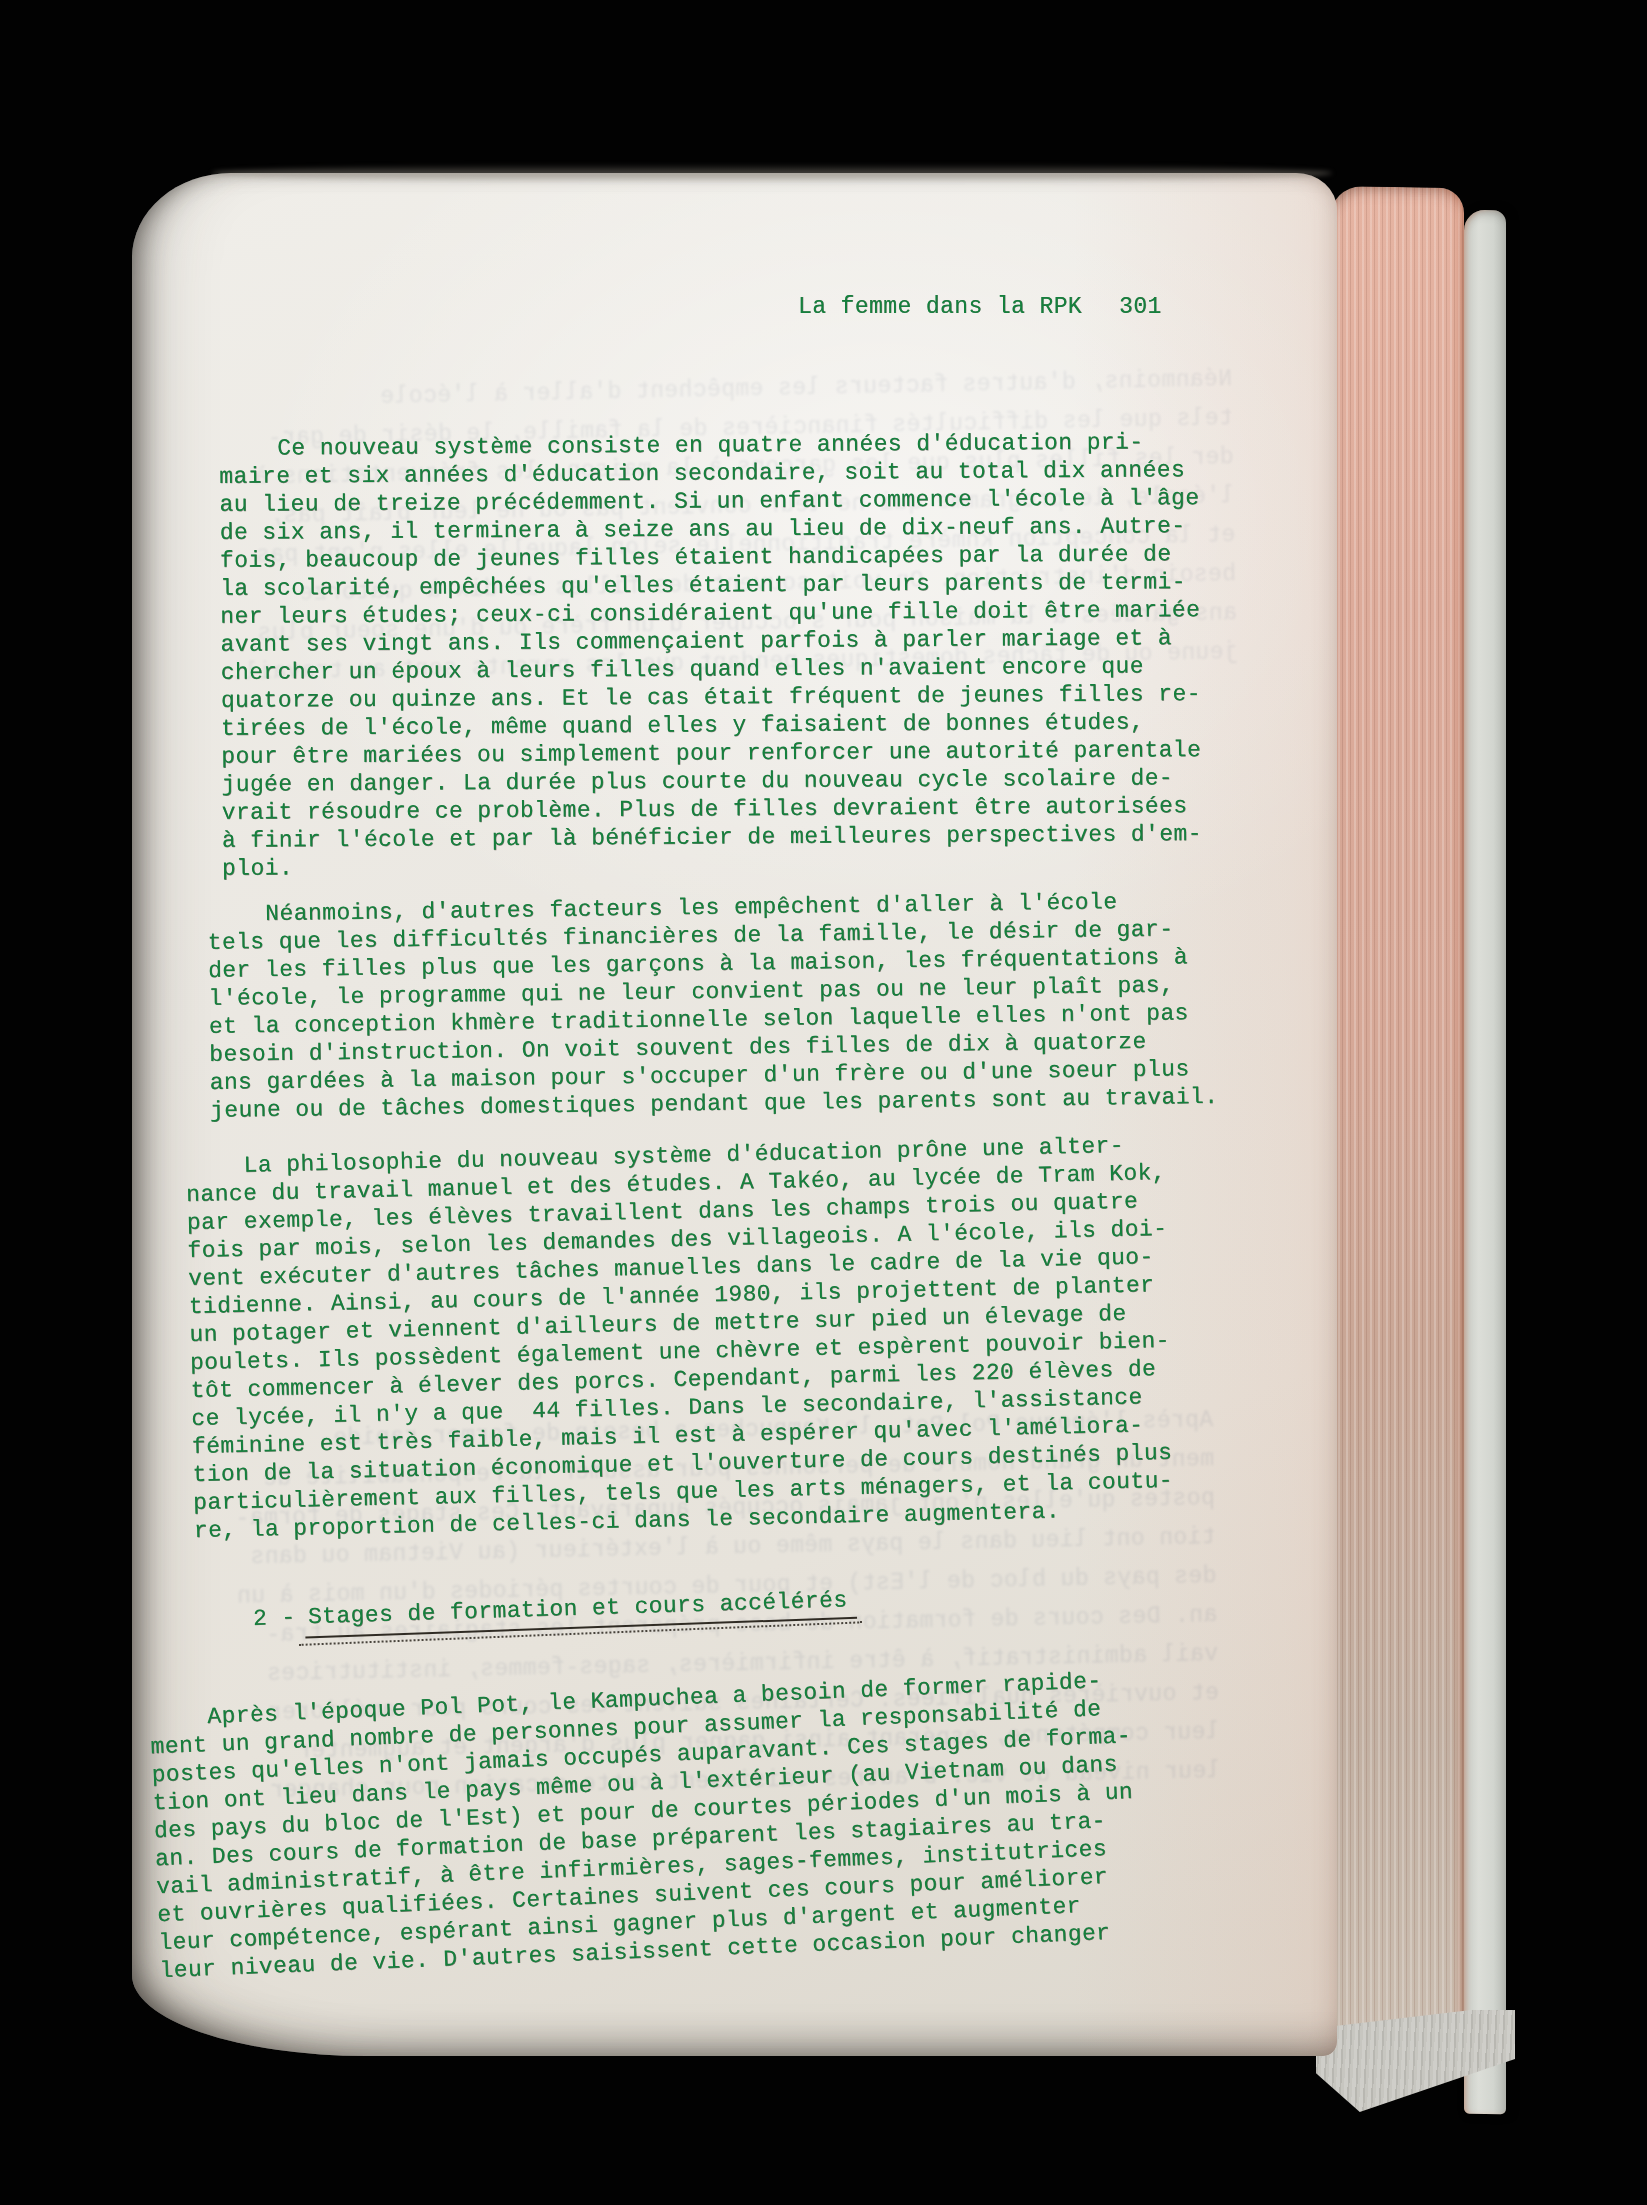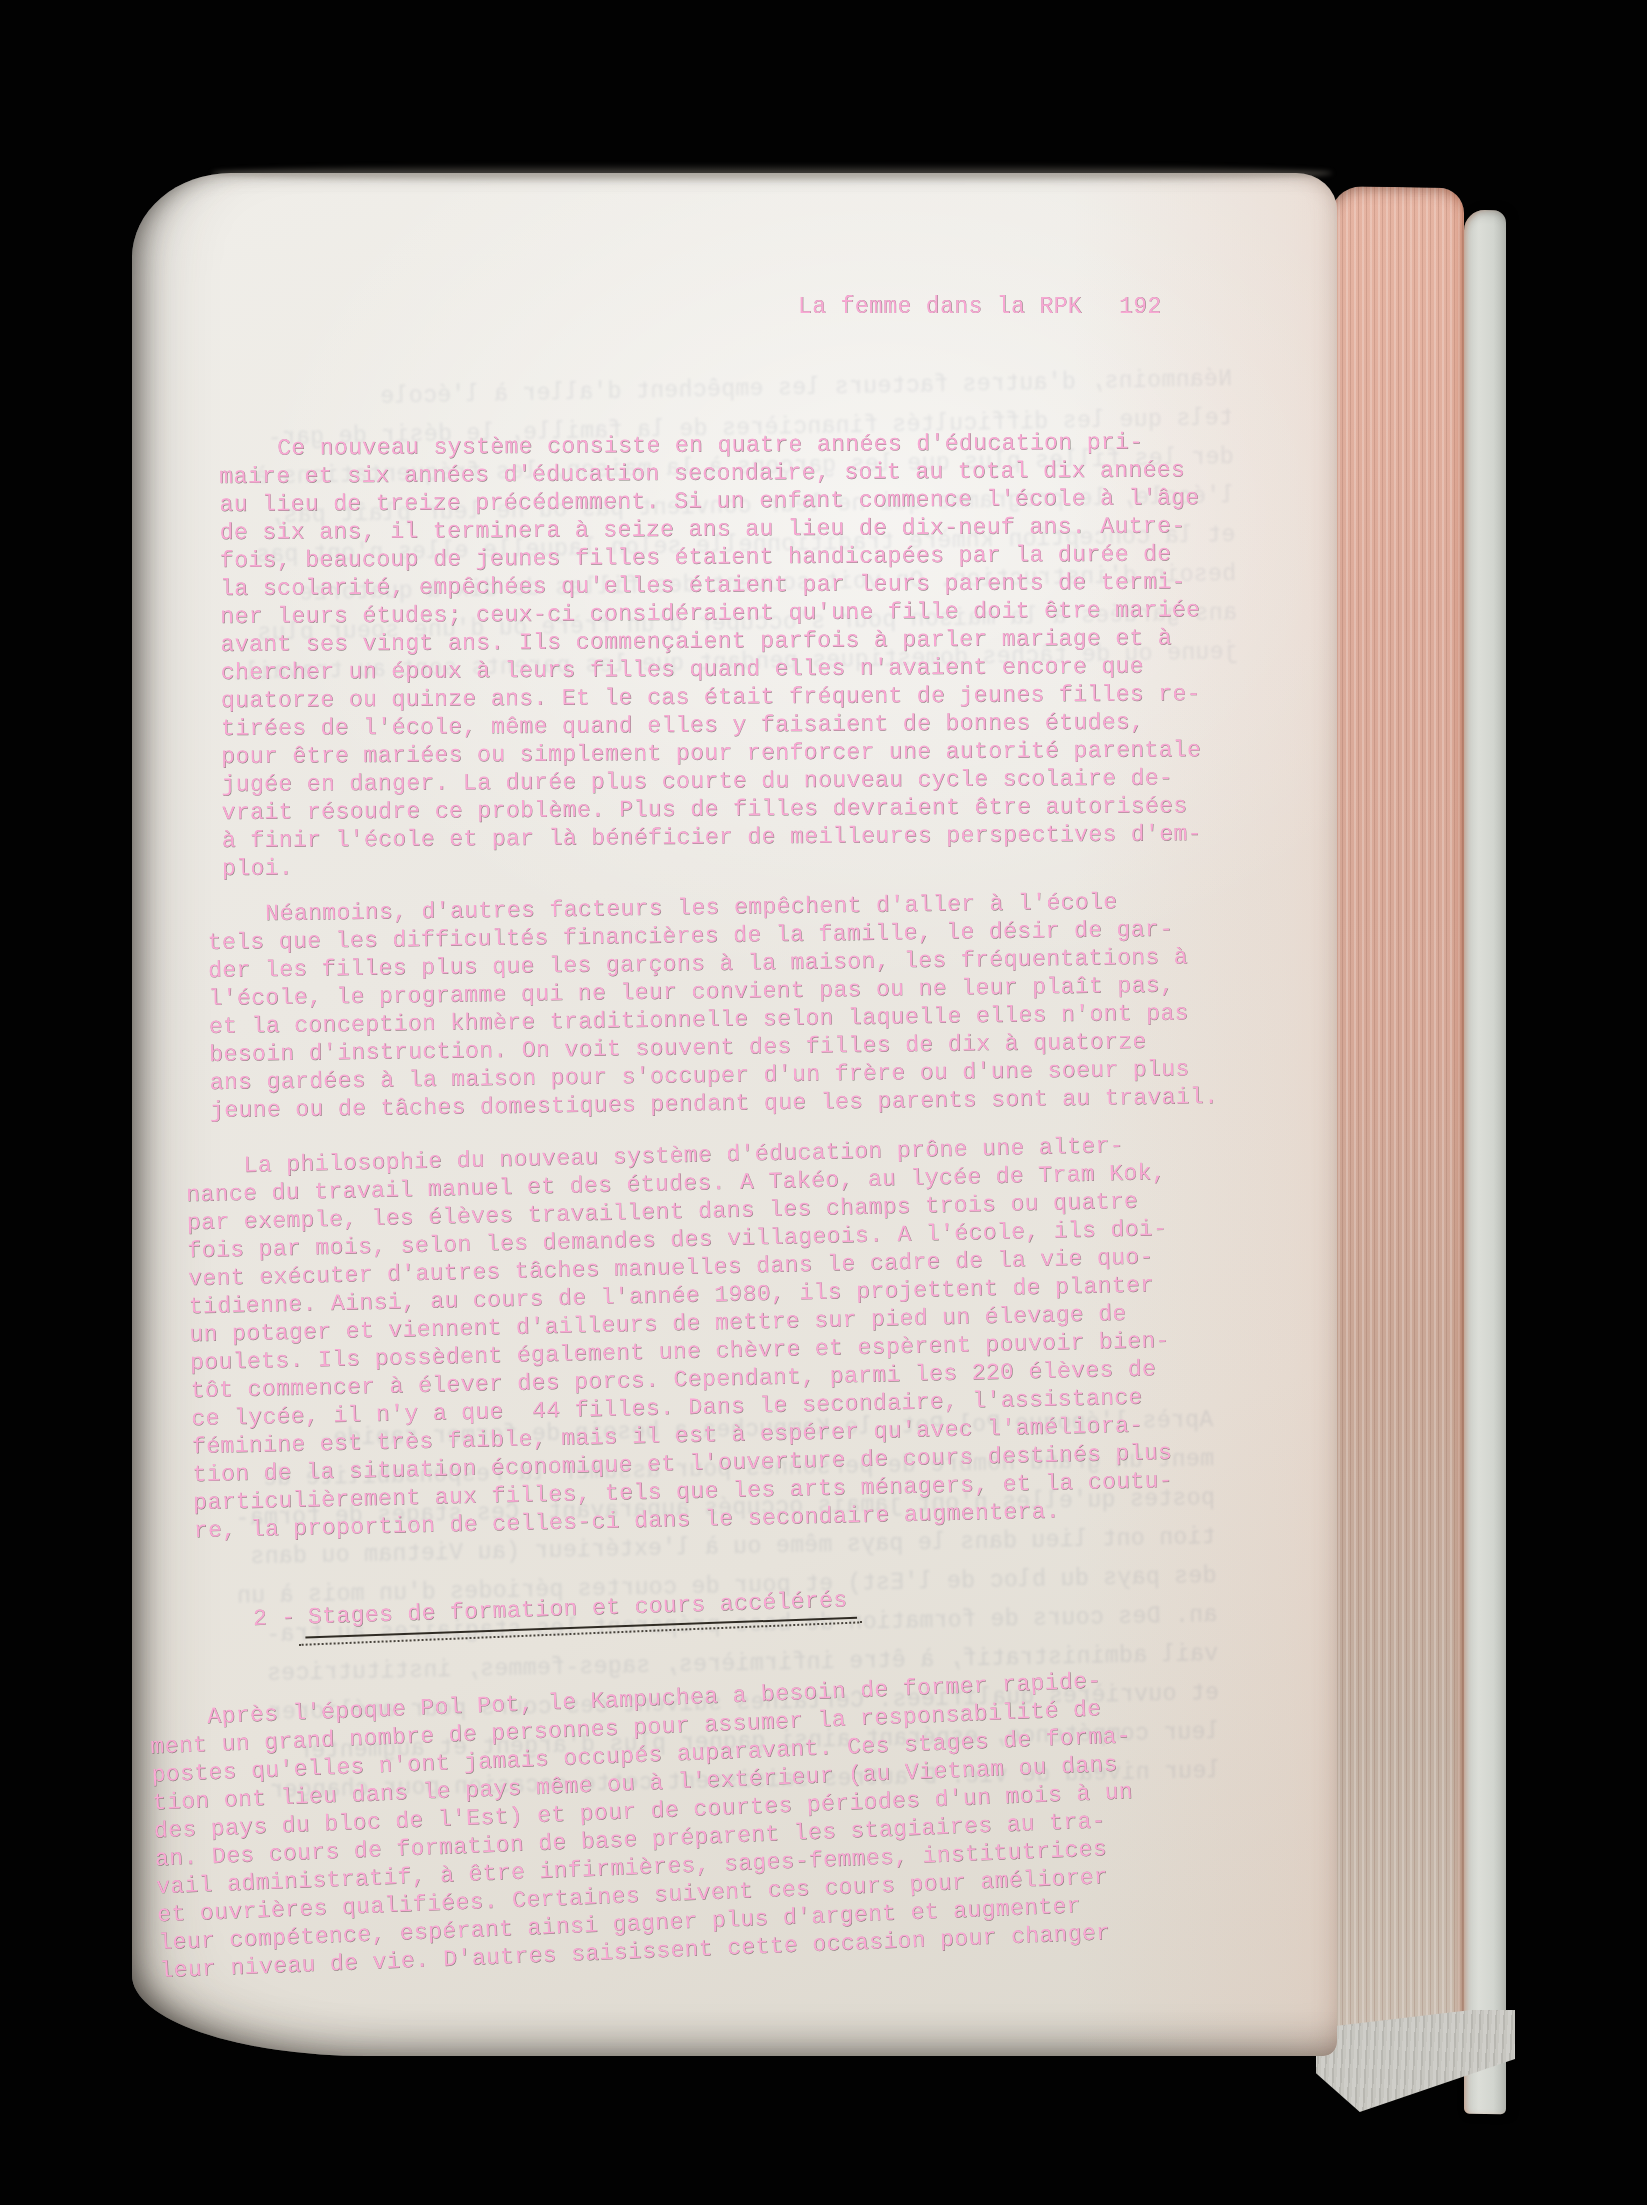--- a/index.html
+++ b/index.html
@@ -63,21 +63,21 @@
   }
   .top-edge-shade{
     position:absolute;left:212px;top:164px;width:1120px;height:17.6px;
     background:linear-gradient(180deg,rgba(0,0,0,0),rgba(140,134,124,0.55) 60%,rgba(0,0,0,0));
     filter:blur(2.6px);border-radius:50%;
   }
 
   
   .text-layer{
     position:absolute;left:219px;top:293px;width:985px;
-    font-size:23px;line-height:28px;letter-spacing:0.4px;color:#f9a8d4;
+    font-size:23px;line-height:28px;letter-spacing:0.4px;color:#15803d;
     text-shadow:0.4px 0.4px 0.4px rgba(38,33,25,0.55);
   }
   .line{white-space:pre;}
   .para .line:first-child{padding-left:58px;}
   .para{transform-origin:right top;}
   .rot1{transform:rotate(-0.4deg);}
   .rot2{transform:rotate(-0.8deg);margin-left:-12.4px;}
   .rot3{transform:rotate(-1.3deg);margin-left:-34px;}
   .rot4{transform:rotate(-1.8deg);margin-left:-53px;}
   .rot5{transform:rotate(-2.3deg);margin-left:-71px;}
@@ -146,21 +146,21 @@
       <div class="line">vail administratif, à être infirmières, sages-femmes, institutrices</div>
       <div class="line">et ouvrières qualifiées. Certaines suivent ces cours pour améliorer</div>
       <div class="line">leur compétence, espérant ainsi gagner plus d'argent et augmenter</div>
       <div class="line">leur niveau de vie. D'autres saisissent cette occasion pour changer</div>
     </div>
 
   <div class="text-layer">
 
     <div class="running-header">
       <span>La femme dans la RPK</span>
-      <span class="pageno">192</span>
+      <span class="pageno">301</span>
     </div>
 
     <div class="para rot1 m-p1">
         <div class="line">Ce nouveau système consiste en quatre années d'éducation pri-</div>
         <div class="line">maire et six années d'éducation secondaire, soit au total dix années</div>
         <div class="line">au lieu de treize précédemment. Si un enfant commence l'école à l'âge</div>
         <div class="line">de six ans, il terminera à seize ans au lieu de dix-neuf ans. Autre-</div>
         <div class="line">fois, beaucoup de jeunes filles étaient handicapées par la durée de</div>
         <div class="line">la scolarité, empêchées qu'elles étaient par leurs parents de termi-</div>
         <div class="line">ner leurs études; ceux-ci considéraient qu'une fille doit être mariée</div>

